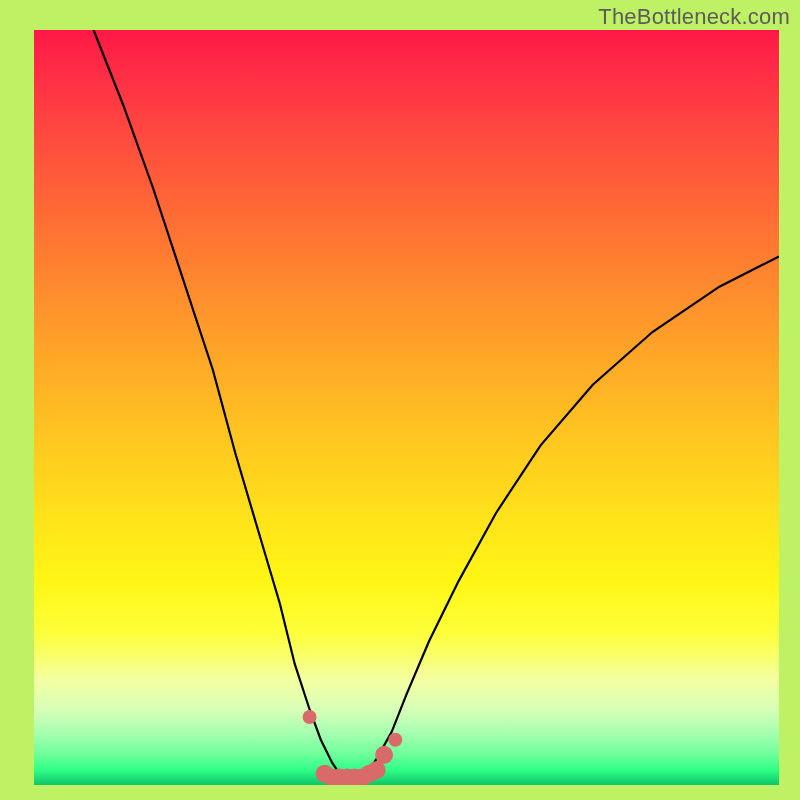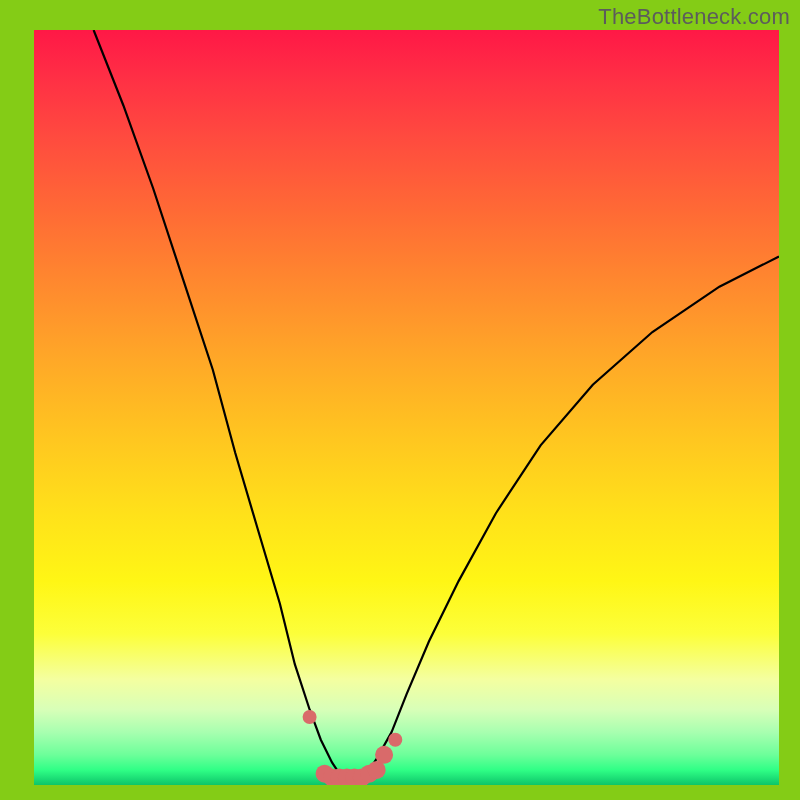--- a/index.html
+++ b/index.html
@@ -8,21 +8,21 @@
     width: 800px;
     height: 800px;
     background: #000;
     overflow: hidden;
     font-family: Arial, Helvetica, sans-serif;
   }
   .frame {
     position: absolute;
     left: 0; top: 0;
     width: 800px; height: 800px;
-    background: #84cc16;
+    background: #bef264;
   }
   .plot {
     position: absolute;
     left: 34px;
     top: 30px;
     width: 745px;
     height: 755px;
     
     background: linear-gradient(to bottom,
       #ff1846 0%,

